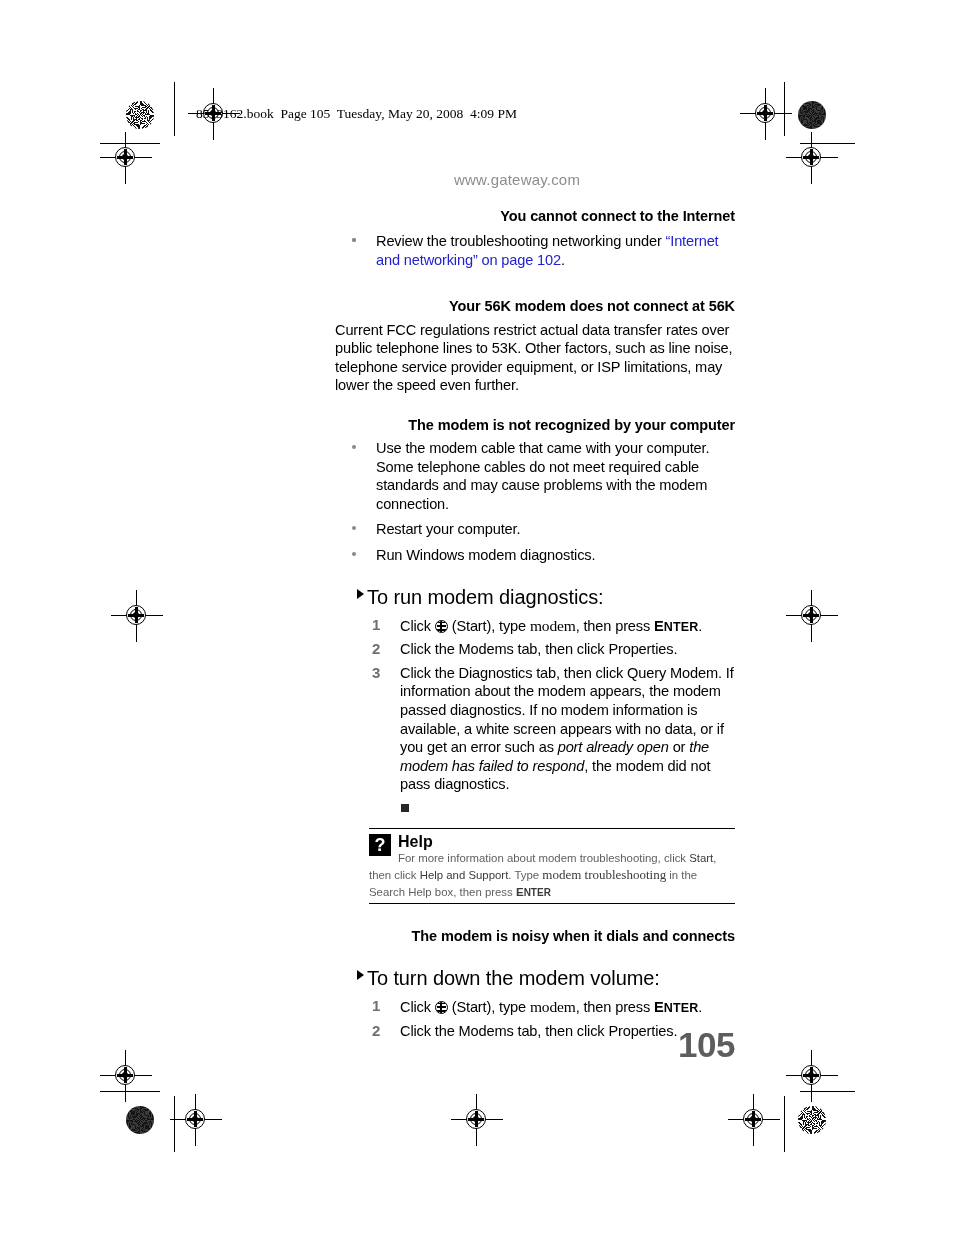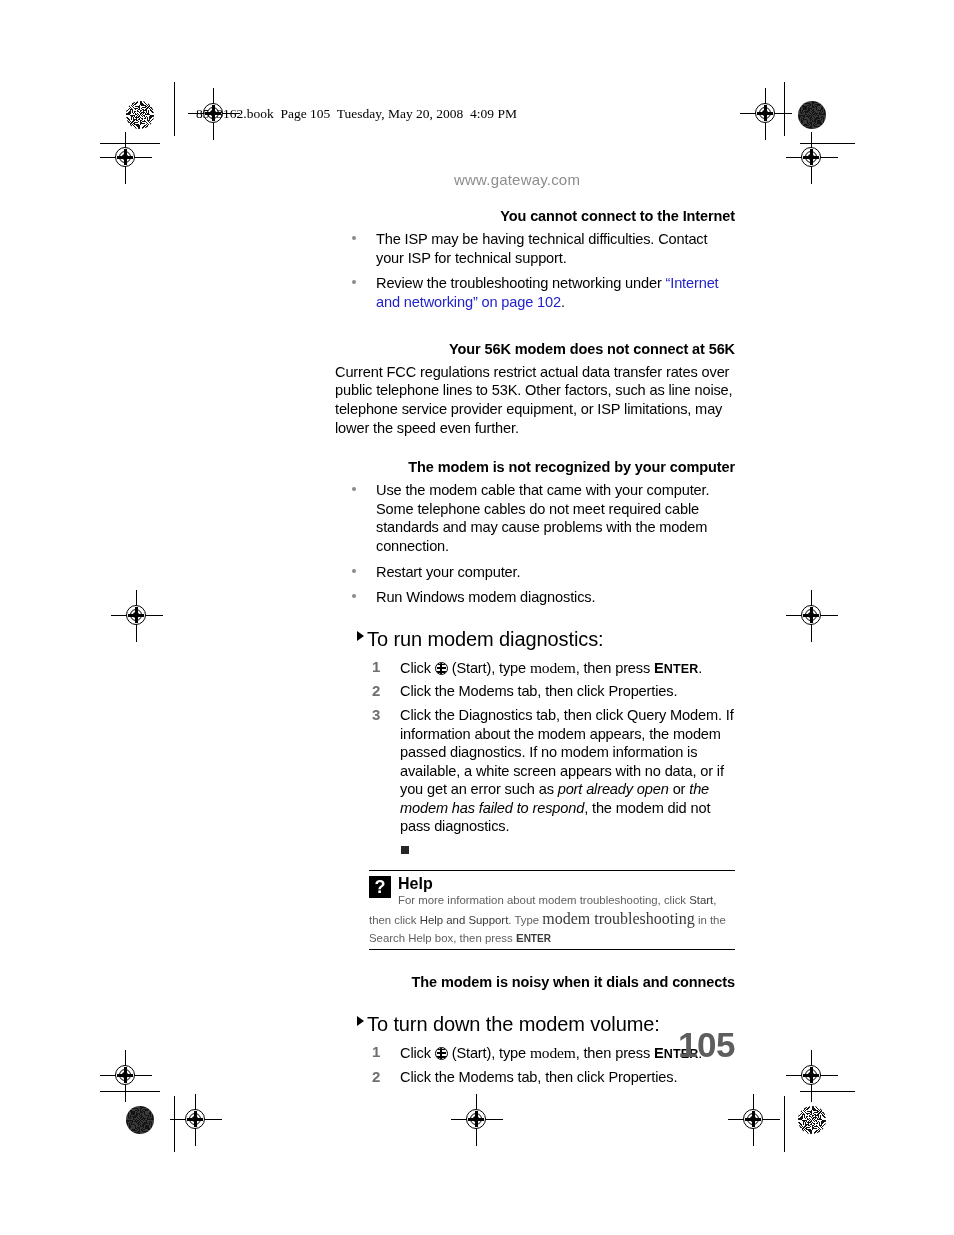--- a/index.html
+++ b/index.html
@@ -295,21 +295,21 @@
   .help-body {
     font-size: 11.4px;
     line-height: 1.33;
     color: #5f5f5f;
     margin-top: 0px;
   }
   .help-body .indent { margin-left: 29px; }
   .help-body b { color: #3a3a3a; }
   .help-body .serif-term {
     font-family: "Liberation Serif", serif;
-    font-size: 16px;
+    font-size: 13px;
     color: #3a3a3a;
   }
   .help-body .sc {
     font-weight: bold;
     font-size: 10px;
     color: #3a3a3a;
   }
   .help-body .sc .cap { font-size: 11.6px; }
 
   
@@ -452,21 +452,20 @@
   <div class="bookinfo">8513162.book  Page 105  Tuesday, May 20, 2008  4:09 PM</div>
 
   <div class="runhead">www.gateway.com</div>
 
   <div id="content">
 
     <h2 class="sec-head">You cannot connect to the Internet</h2>
     <ul class="bullets">
       <li>
         <span class="bdot"></span>
-        <span>The ISP may be having technical difficulties. Contact your ISP for technical support.</span>
       </li>
       <li>
         <span class="bdot"></span>
         <span>Review the troubleshooting networking under </span><a class="xref" href="#">“Internet and networking” on page 102</a><span>.</span>
       </li>
     </ul>
 
     <div class="sec-gap"></div>
 
     <h2 class="sec-head">Your 56K modem does not connect at 56K</h2>

